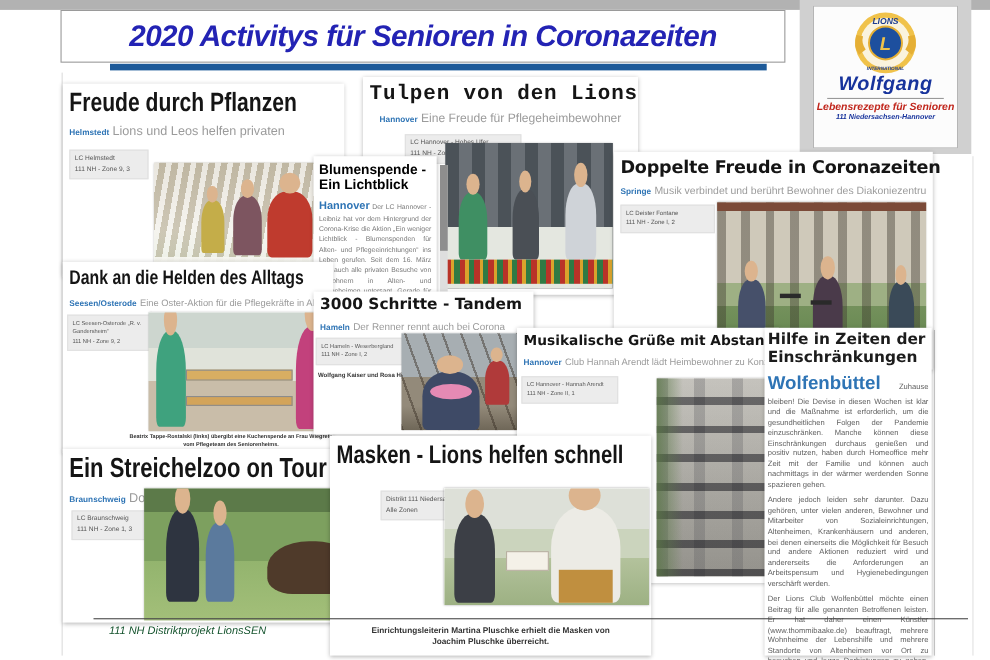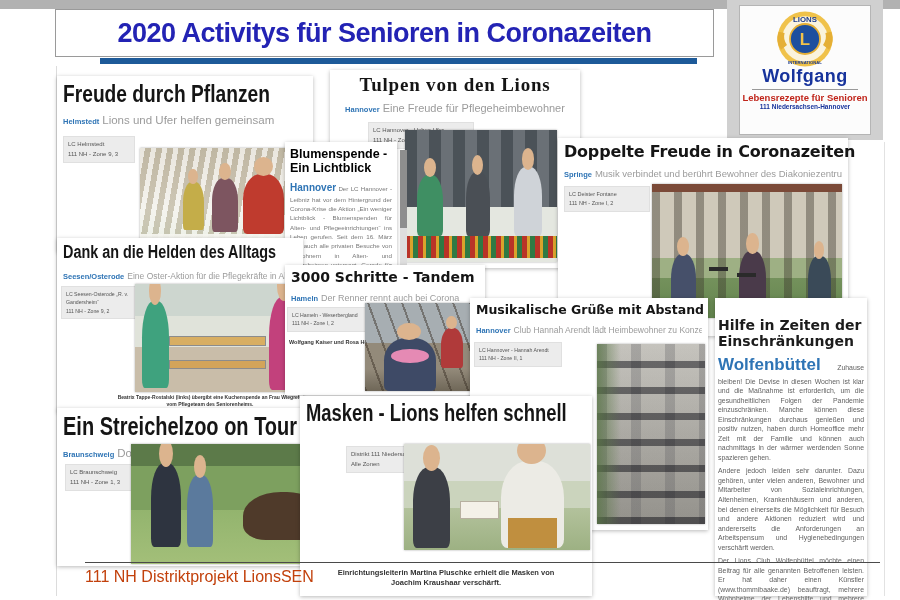--- a/index.html
+++ b/index.html
@@ -1,18 +1,18 @@
 <!DOCTYPE html>
 <html><head>
 <meta charset="utf-8">
 <style>
   * { margin:0; padding:0; box-sizing:border-box; }
   html,body { width:900px; height:600px; }
   body { position:relative; background:#ffffff; font-family:"Liberation Sans",sans-serif; overflow:hidden; }
-  .abs { position:absolute; }
+  .abs { position:absolute;font-style:italic; }
 
   
   #topstrip { left:0; top:0; width:900px; height:9px; background:#b2b2b2; }
   #leftrule { left:56px; top:66px; width:1px; height:530px; background:#dcdcdc; }
   #rightrule { left:849px; top:300px; width:1px; height:296px; background:#c9c9c9; }
   #outerright { left:884px; top:142px; width:1px; height:454px; background:#e2e2e2; }
 
   
   #headerbox { left:55px; top:9px; width:659px; height:48px; background:#fff; border:1px solid #9a9a9a;
                display:flex; align-items:center; justify-content:center; }
@@ -108,21 +108,21 @@
   .mkpants { left:56%; top:70%; width:26%; height:28%; background:#c08f3f; }
 
   
   #c-freude { left:57px; top:76px; width:256px; height:176px; z-index:2; }
   #c-freude .hl { font-size:24px; }
   #c-freude .st { font-size:11.5px; }
   #c-freude .clubbox { left:6px; top:60px; width:72px; }
   #c-freude .ph { left:83px; top:72px; width:172px; height:100px; }
 
   #c-tulpen { left:330px; top:70px; width:250px; height:198px; z-index:1; text-align:center; }
-  #c-tulpen .hl { font-family:Liberation Serif, serif; font-size:19px; letter-spacing:.8px; }
+  #c-tulpen .hl { font-family:Liberation Mono, monospace; font-size:19px; letter-spacing:.8px; }
   #c-tulpen .st { font-size:11px; }
   #c-tulpen .clubbox { left:38px; top:52px; width:106px; }
   #c-tulpen .ph { left:75px; top:60px; width:152px; height:132px; }
 
   #c-blumen { left:285px; top:142px; width:112px; height:126px; z-index:3; padding:5px; text-align:left; }
   #c-blumen h3 { font-size:12.5px; line-height:1.15; color:#000000; }
   #c-blumen .lead { color:#2e74b5; font-weight:bold; font-size:10px; }
   #c-blumen .body { font-size:6.2px; color:#787878; text-align:justify; line-height:1.5; margin-top:4px; }
   .scrollbar { position:absolute; right:-10px; top:8px; width:7px; height:118px; background:#dedede; }
   .scrollthumb { position:absolute; left:0; top:0; width:7px; height:78px; background:#8e8e8e; }
@@ -146,41 +146,41 @@
   #c-schritte .clubbox { left:2px; top:42px; width:92px; font-size:5.2px; }
   #c-schritte .byline { left:4px; top:74px; }
   #c-schritte .ph { left:80px; top:38px; width:118px; height:88px; }
 
   #c-musik { left:470px; top:298px; width:238px; height:232px; z-index:7; }
   #c-musik .hl { font-family:"DejaVu Sans",sans-serif; font-size:12.5px; }
   #c-musik .st { font-size:8.5px; }
   #c-musik .clubbox { left:4px; top:44px; width:88px; font-size:5.2px; }
   #c-musik .ph { left:127px; top:46px; width:108px; height:180px; }
 
-  #c-hilfe { left:715px; top:298px; width:152px; height:298px; z-index:8; padding:20px 3px; }
+  #c-hilfe { left:695px; top:298px; width:152px; height:298px; z-index:8; padding:4px 3px; }
   #c-hilfe h3 { font-family:"DejaVu Sans",sans-serif; font-size:14px; line-height:1.12; color:#1c1c1c; }
   #c-hilfe .lead { color:#2e74b5; font-weight:bold; font-size:17px; }
   #c-hilfe .body { font-size:6.9px; color:#5f5f5f; text-align:justify; line-height:1.38; margin-top:4px; }
 
   #c-zoo { left:57px; top:408px; width:252px; height:158px; z-index:9; }
   #c-zoo .hl { font-size:25px; }
   #c-zoo .st { font-size:11.5px; }
   #c-zoo .clubbox { left:8px; top:56px; width:76px; }
   #c-zoo .ph { left:74px; top:36px; width:200px; height:120px; }
 
   #c-masken { left:300px; top:396px; width:292px; height:200px; z-index:10; }
   #c-masken .hl { font-size:23px; }
   #c-masken .st { font-size:11px; }
   #c-masken .clubbox { left:46px; top:50px; width:118px; }
   #c-masken .ph { left:104px; top:48px; width:186px; height:106px; }
   #c-masken .capunder { left:30px; top:172px; width:232px; font-size:7.5px; }
 
   
   #footerline { left:85px; top:562px; width:795px; height:1px; background:#4a4a4a; z-index:20; }
-  #footertext { left:85px; top:568px; font-size:16px; color:#c2410c; z-index:20; }
+  #footertext { left:99px; top:568px; font-size:10px; color:#14532d; z-index:20; }
 </style>
 </head>
 <body>
 
 <div class="abs" id="topstrip"></div>
 <div class="abs" id="leftrule"></div>
 <div class="abs" id="rightrule"></div>
 <div class="abs" id="outerright"></div>
 
 <header class="abs" id="headerbox">
@@ -216,21 +216,21 @@
   <figure class="ph ph-tulips">
     <i class="fig tl1"></i>
     <i class="fig tl2"></i>
     <i class="fig tl3"></i>
     <i class="tlband"></i>
   </figure>
 </section>
 
 <section class="card" id="c-freude">
   <h2 class="hl cond">Freude durch Pflanzen</h2>
-  <p class="sub"><span class="loc">Helmstedt</span><span class="st">Lions und Ufer helfen gemeinsam</span></p>
+  <p class="sub"><span class="loc">Helmstedt</span><span class="st">Lions und Leos helfen privaten</span></p>
   <div class="clubbox">
     <div>LC Helmstedt</div>
     <div>111 NH - Zone 9, 3</div>
   </div>
   <figure class="ph ph-greenhouse">
     <i class="fig gh3"></i>
     <i class="fig gh2"></i>
     <i class="fig gh1"></i>
     <figcaption class="capstrip">Das Foto zeigt (von links) Christina Blenck, Lea Scharnhölz, Dr. Joachim Scharnhölz</figcaption>
   </figure>
@@ -326,17 +326,17 @@
   <div class="clubbox">
     <div>Distrikt 111 Niedersachsen-Hannover</div>
     <div>Alle Zonen</div>
   </div>
   <figure class="ph ph-masks">
     <i class="fig mkw"></i>
     <i class="fig mkm"></i>
     <i class="mkpants"></i>
     <i class="mkbox"></i>
   </figure>
-  <p class="capunder">Einrichtungsleiterin Martina Pluschke erhielt die Masken von Joachim Kraushaar verschärft.</p>
+  <p class="capunder">Einrichtungsleiterin Martina Pluschke erhielt die Masken von Joachim Pluschke überreicht.</p>
 </section>
 
 <div class="abs" id="footerline"></div>
 <div class="abs" id="footertext">111 NH Distriktprojekt LionsSEN</div>
 
 </body></html>

